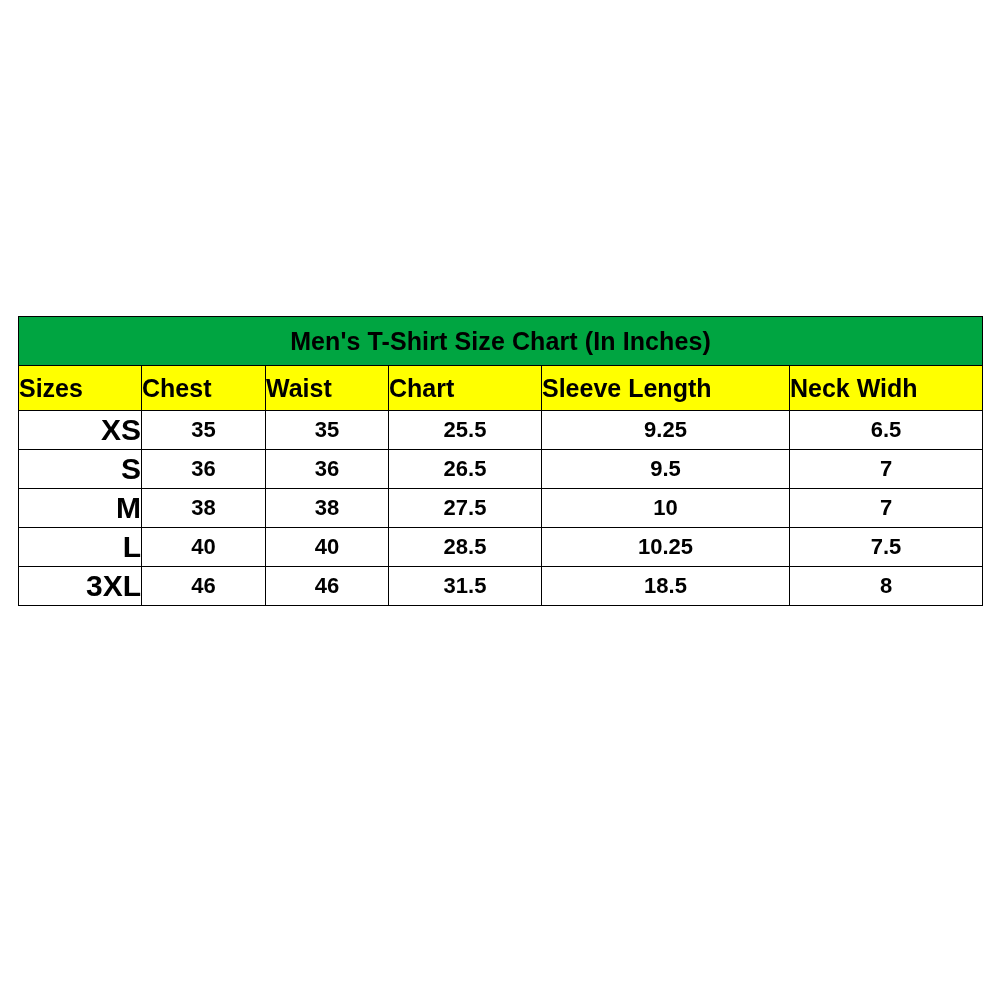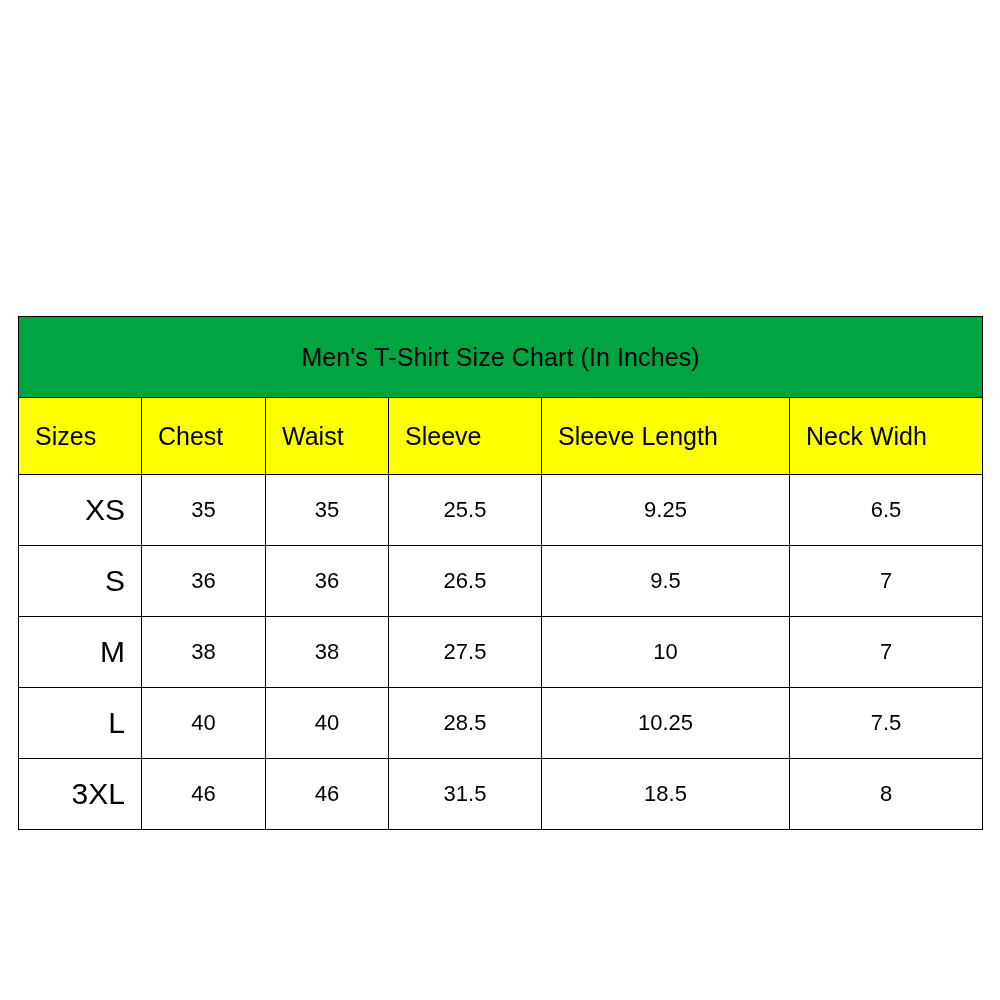--- a/index.html
+++ b/index.html
@@ -24,22 +24,22 @@
 
   table.size-chart {
     border-collapse: collapse;
     width: 964px;
     table-layout: fixed;
   }
 
   table.size-chart td,
   table.size-chart th {
     border: 1.5px solid #000000;
-    padding: 16px;
-    font-weight: normal;
+    padding: 0;
+    font-weight: bold;
   }
 
   
   .title-cell {
     background: #00A541;
     color: #000000;
     text-align: center;
     font-size: 25px;
     font-weight: bold;
     height: 48px;
@@ -102,21 +102,21 @@
         <col class="c5">
     </colgroup>
     <tbody>
       <tr>
         <td class="title-cell" colspan="6">Men's T-Shirt Size Chart (In Inches)</td>
       </tr>
       <tr>
         <th class="hdr">Sizes</th>
         <th class="hdr">Chest</th>
         <th class="hdr">Waist</th>
-        <th class="hdr">Sleeve</th>
+        <th class="hdr">Chart</th>
         <th class="hdr">Sleeve Length</th>
         <th class="hdr">Neck Widh</th>
       </tr>
 
       <tr>
         <td class="cell-size">XS</td>
         <td class="cell-num">35</td>
         <td class="cell-num">35</td>
         <td class="cell-num">25.5</td>
         <td class="cell-num">9.25</td>

